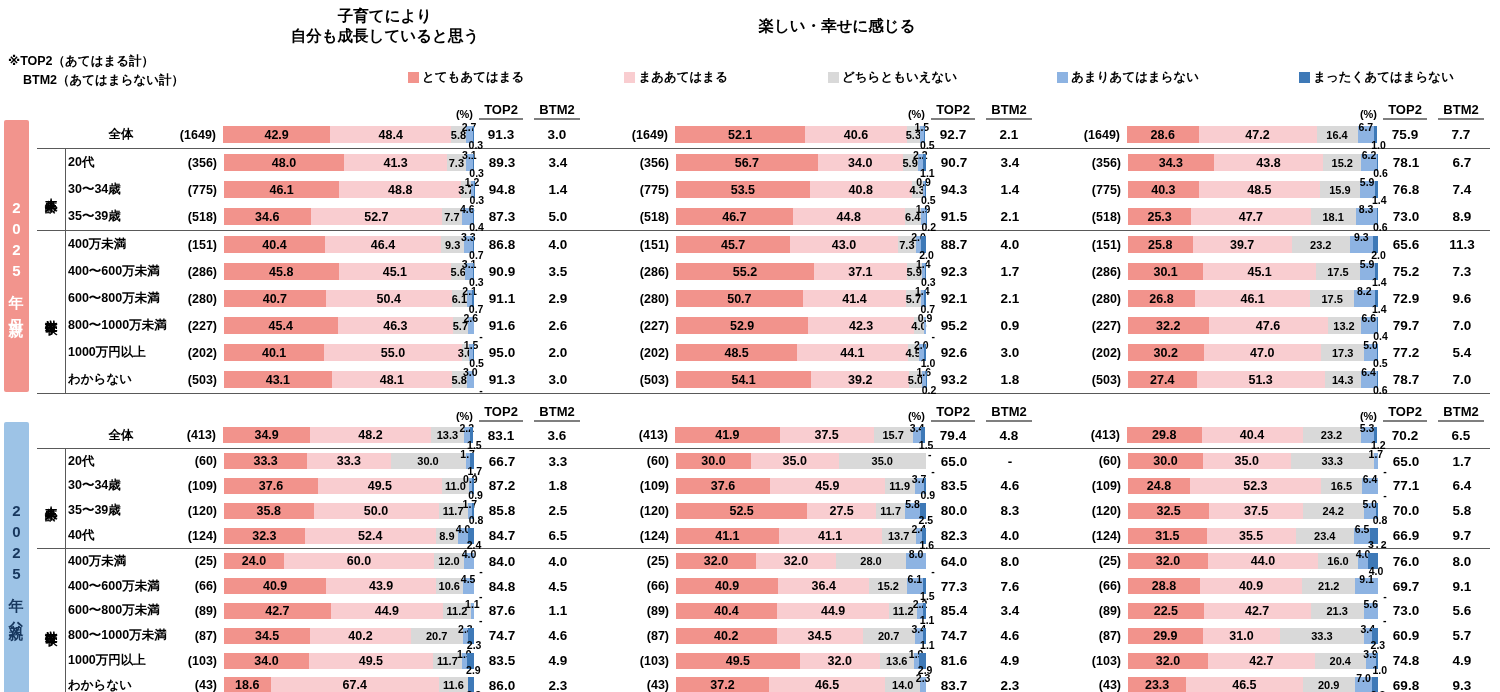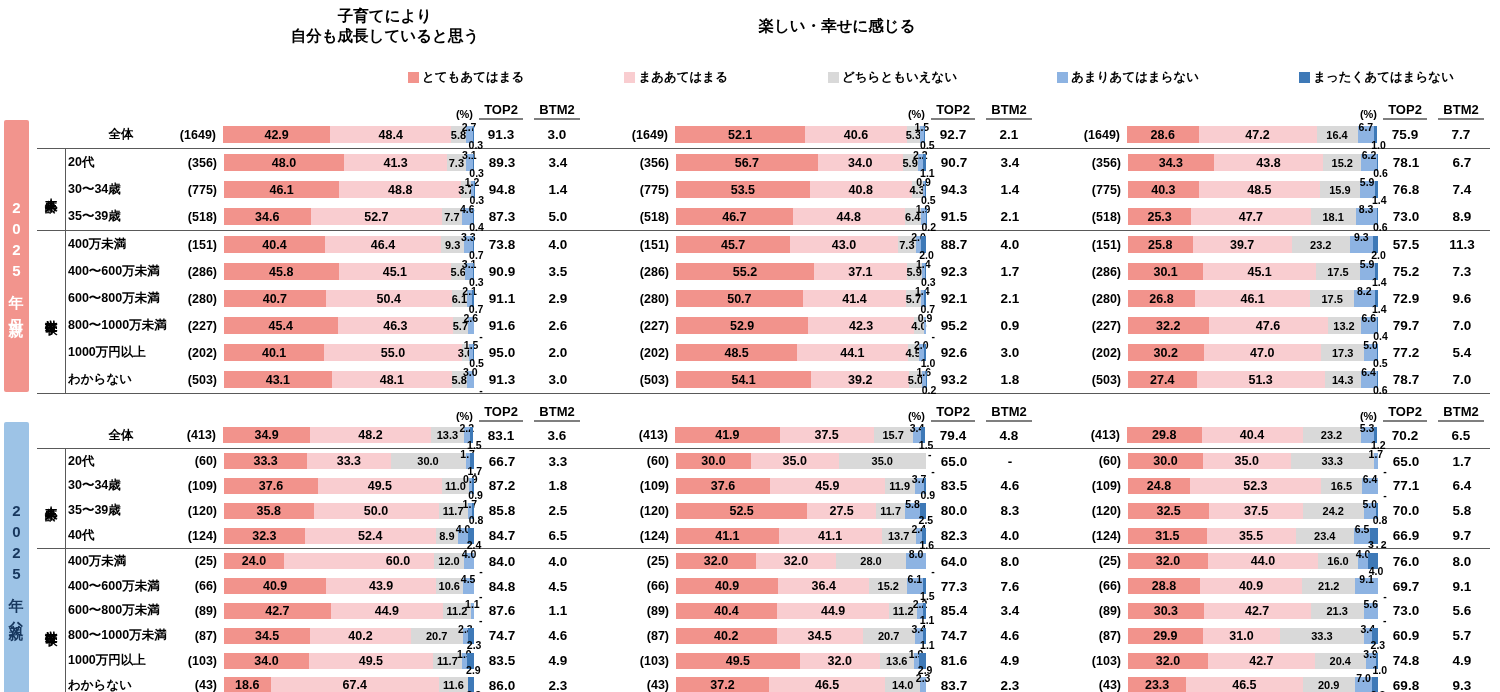--- a/index.html
+++ b/index.html
@@ -52,20 +52,24 @@
 </style>
 </head>
 <body>
 
 <div class="page">
   <div class="titles" id="titles">
       <div class="qtitle">子育てにより
 自分も成長していると思う</div>
       <div class="qtitle">楽しい・幸せに感じる</div>
     </div>
+  <div class="note">
+    <div>※TOP2（あてはまる計）</div>
+    <div class="n2">BTM2（あてはまらない計）</div>
+  </div>
   <div class="legend" id="legend">
       <div class="litem">
         <div class="lsq" style="background: rgb(242, 147, 140);"></div>
         <div>とてもあてはまる</div>
       </div>
       <div class="litem">
         <div class="lsq" style="background: rgb(249, 205, 208);"></div>
         <div>まああてはまる</div>
       </div>
       <div class="litem">
@@ -329,21 +333,21 @@
                   <div class="bl i0" style="left: 20.2%;">40.4</div>
                   <div class="seg" style="left: 40.4%; width: 46.4%; background: rgb(249, 205, 208);"></div>
                   <div class="bl i1" style="left: 63.6%;">46.4</div>
                   <div class="seg" style="left: 86.8%; width: 9.3%; background: rgb(217, 217, 217);"></div>
                   <div class="bl i2" style="left: 91.45%;">9.3</div>
                   <div class="seg" style="left: 96.1%; width: 3.3%; background: rgb(141, 179, 226);"></div>
                   <div class="bl i3" style="left: 97.75%;">3.3</div>
                   <div class="seg" style="left: 99.4%; width: 0.7%; background: rgb(62, 121, 183);"></div>
                   <div class="bl i4" style="left: 100.95%;">0.7</div>
                 </div>
-                <div class="vcell">73.8</div>
+                <div class="vcell">86.8</div>
                 <div class="vcell">4.0</div>
                 <div class="qgap"></div>
                 <div class="ncell">(151)</div>
                 <div class="barwrap">
                   <div class="seg" style="left: 0%; width: 45.7%; background: rgb(242, 147, 140);"></div>
                   <div class="bl i0" style="left: 22.85%;">45.7</div>
                   <div class="seg" style="left: 45.7%; width: 43%; background: rgb(249, 205, 208);"></div>
                   <div class="bl i1" style="left: 67.2%;">43.0</div>
                   <div class="seg" style="left: 88.7%; width: 7.3%; background: rgb(217, 217, 217);"></div>
                   <div class="bl i2" style="left: 92.35%;">7.3</div>
@@ -361,21 +365,21 @@
                   <div class="bl i0" style="left: 12.9%;">25.8</div>
                   <div class="seg" style="left: 25.8%; width: 39.7%; background: rgb(249, 205, 208);"></div>
                   <div class="bl i1" style="left: 45.65%;">39.7</div>
                   <div class="seg" style="left: 65.5%; width: 23.2%; background: rgb(217, 217, 217);"></div>
                   <div class="bl i2" style="left: 77.1%;">23.2</div>
                   <div class="seg" style="left: 88.7%; width: 9.3%; background: rgb(141, 179, 226);"></div>
                   <div class="bl i3" style="left: 93.35%;">9.3</div>
                   <div class="seg" style="left: 98%; width: 2%; background: rgb(62, 121, 183);"></div>
                   <div class="bl i4" style="left: 100.2%;">2.0</div>
                 </div>
-                <div class="vcell">57.5</div>
+                <div class="vcell">65.6</div>
                 <div class="vcell">11.3</div>
               </div>
               <div class="row">
                 <div class="rlabel">400〜600万未満</div>
                 <div class="ncell">(286)</div>
                 <div class="barwrap">
                   <div class="seg" style="left: 0%; width: 45.8%; background: rgb(242, 147, 140);"></div>
                   <div class="bl i0" style="left: 22.9%;">45.8</div>
                   <div class="seg" style="left: 45.8%; width: 45.1%; background: rgb(249, 205, 208);"></div>
                   <div class="bl i1" style="left: 68.35%;">45.1</div>
@@ -907,21 +911,21 @@
               <div class="gtext">世帯年収</div>
             </div>
             <div class="rows">
               <div class="row">
                 <div class="rlabel">400万未満</div>
                 <div class="ncell">(25)</div>
                 <div class="barwrap">
                   <div class="seg" style="left: 0%; width: 24%; background: rgb(242, 147, 140);"></div>
                   <div class="bl i0" style="left: 12%;">24.0</div>
                   <div class="seg" style="left: 24%; width: 60%; background: rgb(249, 205, 208);"></div>
-                  <div class="bl i1" style="left: 54%; margin-left: 39px;">60.0</div>
+                  <div class="bl i1" style="left: 54%;">60.0</div>
                   <div class="seg" style="left: 84%; width: 12%; background: rgb(217, 217, 217);"></div>
                   <div class="bl i2" style="left: 90%;">12.0</div>
                   <div class="seg" style="left: 96%; width: 4%; background: rgb(141, 179, 226);"></div>
                   <div class="bl i3" style="left: 98%;">4.0</div>
                   <div class="bl i4" style="left: 102.8%;">-</div>
                 </div>
                 <div class="vcell">84.0</div>
                 <div class="vcell">4.0</div>
                 <div class="qgap"></div>
                 <div class="ncell">(25)</div>
@@ -1032,21 +1036,21 @@
                   <div class="bl i3" style="left: 97.6%;">2.2</div>
                   <div class="seg" style="left: 98.7%; width: 1.1%; background: rgb(62, 121, 183);"></div>
                   <div class="bl i4" style="left: 100.45%;">1.1</div>
                 </div>
                 <div class="vcell">85.4</div>
                 <div class="vcell">3.4</div>
                 <div class="qgap"></div>
                 <div class="ncell">(89)</div>
                 <div class="barwrap">
                   <div class="seg" style="left: 0%; width: 30.3%; background: rgb(242, 147, 140);"></div>
-                  <div class="bl i0" style="left: 15.15%;">30.3</div>
+                  <div class="bl i0" style="left: 15.15%;">22.5</div>
                   <div class="seg" style="left: 30.3%; width: 42.7%; background: rgb(249, 205, 208);"></div>
                   <div class="bl i1" style="left: 51.65%;">42.7</div>
                   <div class="seg" style="left: 73%; width: 21.3%; background: rgb(217, 217, 217);"></div>
                   <div class="bl i2" style="left: 83.65%;">21.3</div>
                   <div class="seg" style="left: 94.3%; width: 5.6%; background: rgb(141, 179, 226);"></div>
                   <div class="bl i3" style="left: 97.1%;">5.6</div>
                   <div class="bl i4" style="left: 102.7%;">-</div>
                 </div>
                 <div class="vcell">73.0</div>
                 <div class="vcell">5.6</div>

